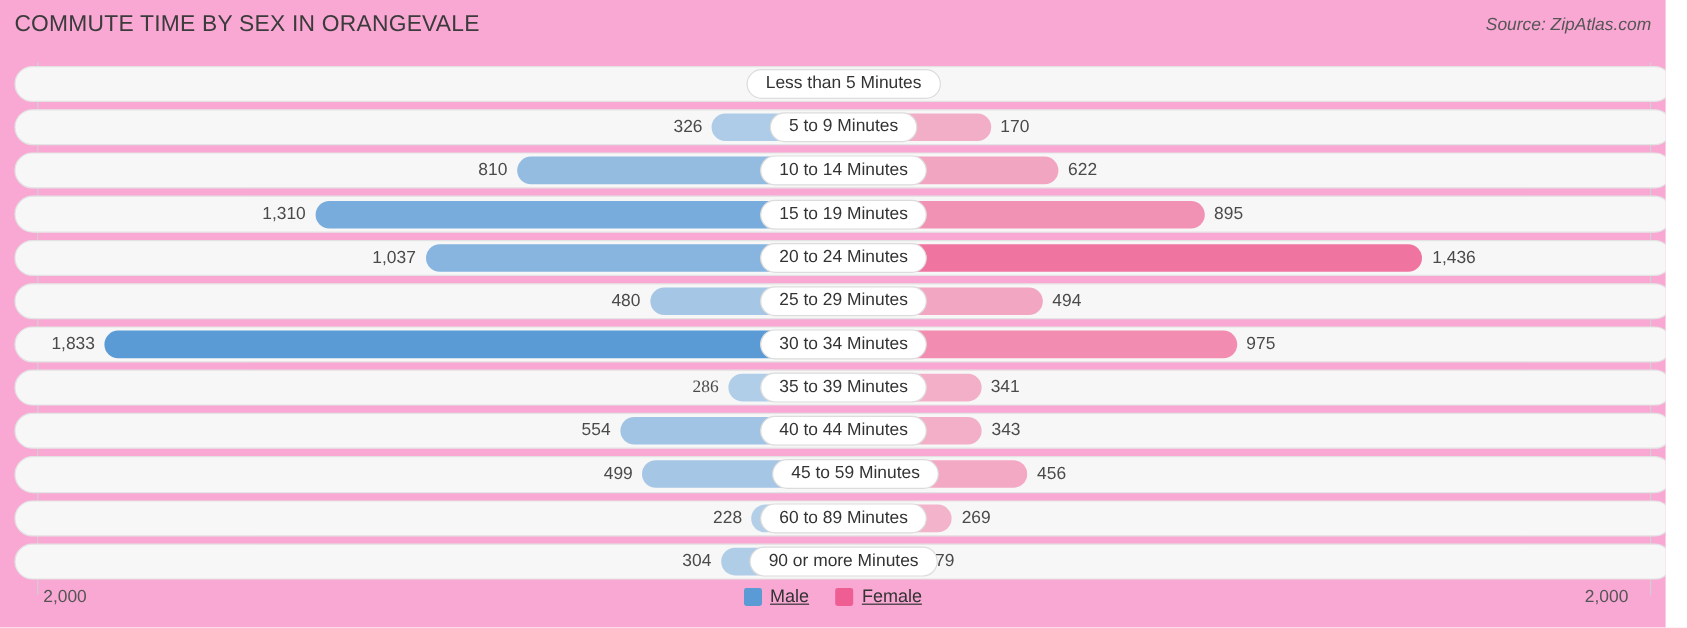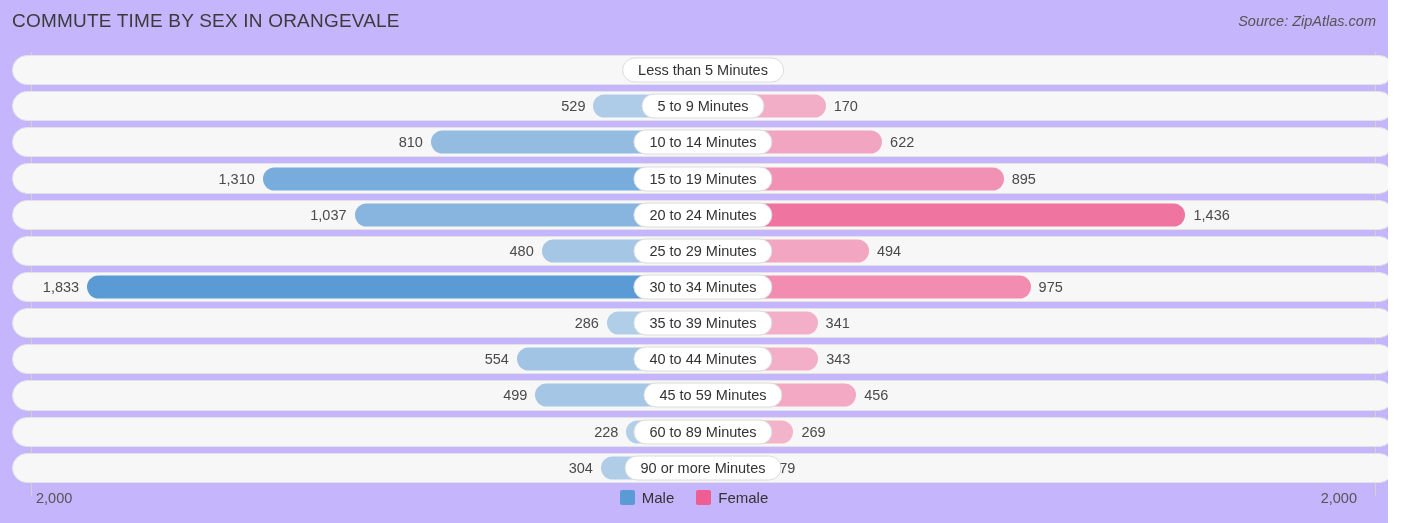--- a/index.html
+++ b/index.html
@@ -6,21 +6,21 @@
   * { box-sizing: border-box; }
   html, body {
     margin: 0; padding: 0;
     background: #ffffff;
     font-family: "Liberation Sans", sans-serif;
   }
   #page {
     position: relative;
     width: 1388px;
     height: 523px;
-    background: #c4b5fd;
+    background: #f9a8d4;
     overflow: hidden;
   }
   
   .chart-title {
     position: absolute;
     left: 12px; top: 10px;
     font-size: 19px;
     letter-spacing: .2px;
     color: #3b3b3b;
     font-weight: 400;
@@ -137,20 +137,21 @@
   .legend-swatch {
     width: 15px; height: 15px;
     border-radius: 2px;
     display: inline-block;
   }
   .legend-swatch-male   { background: #5b9bd5; }
   .legend-swatch-female { background: #ef5e92; }
   .legend-label {
     font-size: 15px;
     color: #333333;
+    text-decoration: underline;
   }
 </style>
 </head>
 <body>
 
 <div id="page">
 
   <div class="chart-title">COMMUTE TIME BY SEX IN ORANGEVALE</div>
   <div class="source-note">Source: ZipAtlas.com</div>
 
@@ -163,21 +164,21 @@
           <div class="bar bar-male" style="left: 660.328px; width: 42.672px; opacity: 0.395;"></div>
           <div class="bar bar-female" style="left: 703px; width: 21.504px; opacity: 0.373;"></div>
           <div class="val val-male-out" style="left: 598.328px; width: 54px;">127</div>
           <div class="val val-female-out" style="left: 732.504px;">64</div>
           <div class="cat-pill" style="left: 703px;">Less than 5 Minutes</div>
         </div>
         <div class="row">
           <div class="track"></div>
           <div class="bar bar-male" style="left: 593.464px; width: 109.536px; opacity: 0.466;"></div>
           <div class="bar bar-female" style="left: 703px; width: 122.64px; opacity: 0.479;"></div>
-          <div class="val val-male-out" style="left: 531.464px; width: 54px;">529</div>
+          <div class="val val-male-out" style="left: 531.464px; width: 54px;">326</div>
           <div class="val val-female-out" style="left: 833.64px;">170</div>
           <div class="cat-pill" style="left: 703px;">5 to 9 Minutes</div>
         </div>
         <div class="row">
           <div class="track"></div>
           <div class="bar bar-male" style="left: 430.84px; width: 272.16px; opacity: 0.637;"></div>
           <div class="bar bar-female" style="left: 703px; width: 179.088px; opacity: 0.539;"></div>
           <div class="val val-male-out" style="left: 368.84px; width: 54px;">810</div>
           <div class="val val-female-out" style="left: 890.088px;">622</div>
           <div class="cat-pill" style="left: 703px;">10 to 14 Minutes</div>
@@ -211,21 +212,21 @@
           <div class="bar bar-male" style="left: 87.112px; width: 615.888px; opacity: 1;"></div>
           <div class="bar bar-female" style="left: 703px; width: 327.6px; opacity: 0.696;"></div>
           <div class="val val-male-out" style="left: 25.112px; width: 54px;">1,833</div>
           <div class="val val-female-out" style="left: 1038.6px;">975</div>
           <div class="cat-pill" style="left: 703px;">30 to 34 Minutes</div>
         </div>
         <div class="row">
           <div class="track"></div>
           <div class="bar bar-male" style="left: 606.904px; width: 96.096px; opacity: 0.451;"></div>
           <div class="bar bar-female" style="left: 703px; width: 114.576px; opacity: 0.471;"></div>
-          <div class="val val-male-out" style="left: 544.904px; width: 54px;">286</div>
+          <div class="val val-male-out" style="left: 544.904px; width: 54px; font-family: Liberation Serif, serif;">286</div>
           <div class="val val-female-out" style="left: 825.576px;">341</div>
           <div class="cat-pill" style="left: 703px;">35 to 39 Minutes</div>
         </div>
         <div class="row">
           <div class="track"></div>
           <div class="bar bar-male" style="left: 516.856px; width: 186.144px; opacity: 0.546;"></div>
           <div class="bar bar-female" style="left: 703px; width: 115.248px; opacity: 0.472;"></div>
           <div class="val val-male-out" style="left: 454.856px; width: 54px;">554</div>
           <div class="val val-female-out" style="left: 826.248px;">343</div>
           <div class="cat-pill" style="left: 703px;">40 to 44 Minutes</div>

